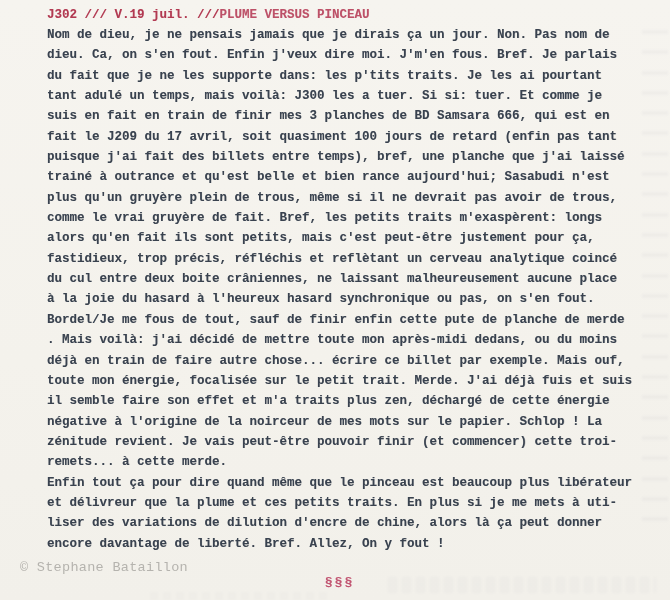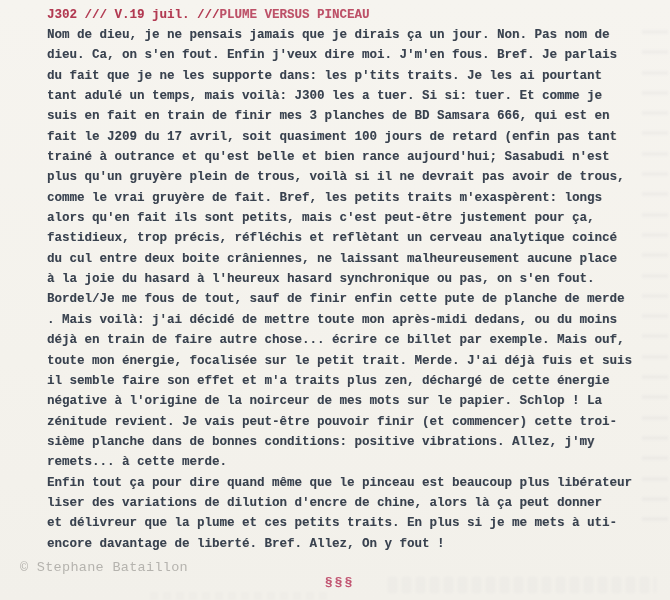--- a/index.html
+++ b/index.html
@@ -71,37 +71,37 @@
 
   <div class="header-line"><span class="journal-ref">J302 /// V.19 juil. ///</span><span class="post-title">PLUME VERSUS PINCEAU</span></div>
 
   <div class="body-text">
       <div class="text-line">Nom de dieu, je ne pensais jamais que je dirais ça un jour. Non. Pas nom de</div>
       <div class="text-line">dieu. Ca, on s'en fout. Enfin j'veux dire moi. J'm'en fous. Bref. Je parlais</div>
       <div class="text-line">du fait que je ne les supporte dans: les p'tits traits. Je les ai pourtant</div>
       <div class="text-line">tant adulé un temps, mais voilà: J300 les a tuer. Si si: tuer. Et comme je</div>
       <div class="text-line">suis en fait en train de finir mes 3 planches de BD Samsara 666, qui est en</div>
       <div class="text-line">fait le J209 du 17 avril, soit quasiment 100 jours de retard (enfin pas tant</div>
+      <div class="text-line">puisque j'ai fait des billets entre temps), bref, une planche que j'ai laissé</div>
       <div class="text-line">trainé à outrance et qu'est belle et bien rance aujourd'hui; Sasabudi n'est</div>
-      <div class="text-line">plus qu'un gruyère plein de trous, voilà si il ne devrait pas avoir de trous,</div>
+      <div class="text-line">plus qu'un gruyère plein de trous, même si il ne devrait pas avoir de trous,</div>
       <div class="text-line">comme le vrai gruyère de fait. Bref, les petits traits m'exaspèrent: longs</div>
       <div class="text-line">alors qu'en fait ils sont petits, mais c'est peut-être justement pour ça,</div>
       <div class="text-line">fastidieux, trop précis, réfléchis et reflètant un cerveau analytique coincé</div>
       <div class="text-line">du cul entre deux boite crâniennes, ne laissant malheureusement aucune place</div>
       <div class="text-line">à la joie du hasard à l'heureux hasard synchronique ou pas, on s'en fout.</div>
       <div class="text-line">Bordel/Je me fous de tout, sauf de finir enfin cette pute de planche de merde</div>
       <div class="text-line">. Mais voilà: j'ai décidé de mettre toute mon après-midi dedans, ou du moins</div>
       <div class="text-line">déjà en train de faire autre chose... écrire ce billet par exemple. Mais ouf,</div>
       <div class="text-line">toute mon énergie, focalisée sur le petit trait. Merde. J'ai déjà fuis et suis</div>
       <div class="text-line">il semble faire son effet et m'a traits plus zen, déchargé de cette énergie</div>
       <div class="text-line">négative à l'origine de la noirceur de mes mots sur le papier. Schlop ! La</div>
       <div class="text-line">zénitude revient. Je vais peut-être pouvoir finir (et commencer) cette troi-</div>
-      <div class="text-line">sième planche dans de bonnes conditions: positive vibrations. Allez, j'my</div>
       <div class="text-line">remets... à cette merde.</div>
       <div class="text-line">Enfin tout ça pour dire quand même que le pinceau est beaucoup plus libérateur</div>
+      <div class="text-line">et délivreur que la plume et ces petits traits. En plus si je me mets à uti-</div>
       <div class="text-line">liser des variations de dilution d'encre de chine, alors là ça peut donner</div>
-      <div class="text-line">et délivreur que la plume et ces petits traits. En plus si je me mets à uti-</div>
       <div class="text-line">encore davantage de liberté. Bref. Allez, On y fout !</div>
     </div>
 
   <div class="section-end">§§§</div>
 
 </div>
 
 </body></html>

